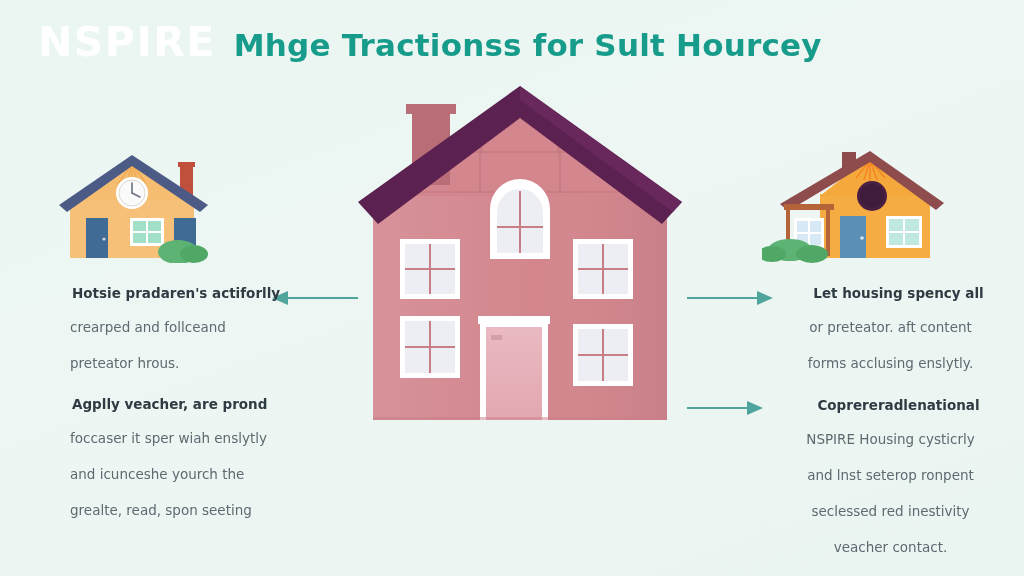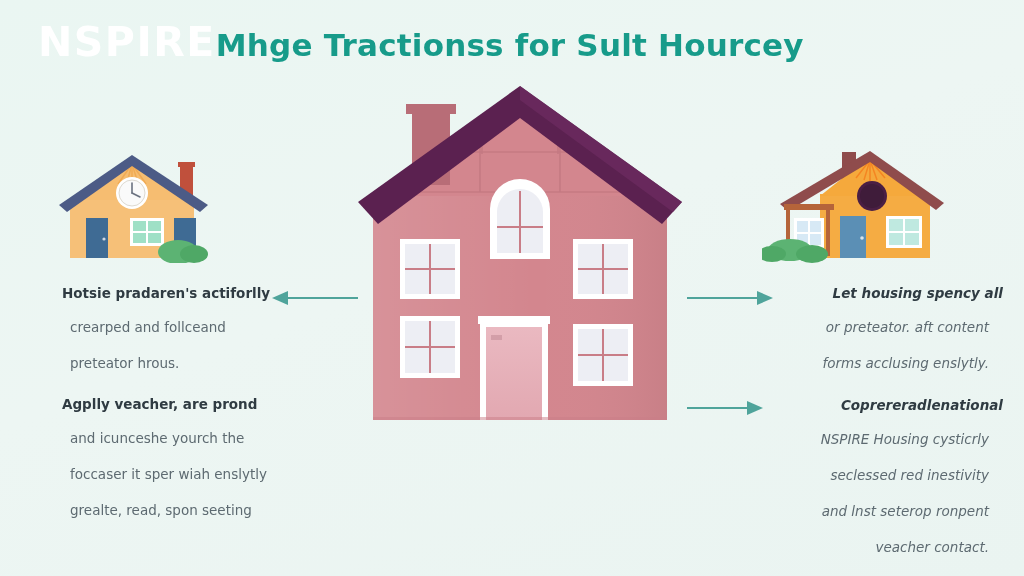--- a/index.html
+++ b/index.html
@@ -21,20 +21,21 @@
     overflow: hidden;
   }
 
   
   .title-bar {
     position: absolute;
     left: 38px;
     top: 22px;
     display: flex;
     align-items: baseline;
+    gap: 18px;
     white-space: nowrap;
   }
   .title-brand {
     font-size: 41px;
     font-weight: bold;
     color: #ffffff;
     letter-spacing: 1.5px;
     line-height: 1;
   }
   .title-main {
@@ -44,31 +45,31 @@
     letter-spacing: 0.2px;
     line-height: 1;
   }
 
   
   .text-block {
     position: absolute;
     width: 225px;
   }
   .tb-left { left: 56px; text-align: left; }
-  .tb-right { left: 778px; text-align: right; font-style: italic; }
+  .tb-right { left: 778px; text-align: center; }
   .tb-1 { top: 283px; }
   .tb-2l { top: 394px; }
   .tb-2r { top: 395px; }
 
   .tb-head {
     font-size: 13.5px;
     font-weight: bold;
     color: #2f3b42;
     line-height: 1.5;
-    margin: 0 0 2px 6px;
+    margin: 0 0 2px 16px;
   }
   .tb-body {
     font-size: 13.5px;
     font-weight: normal;
     color: #5d6a71;
     line-height: 1.62;
     margin: 14px;
   }
 
   
@@ -279,32 +280,32 @@
   </svg>
 
   <div class="text-block tb-left tb-1">
     <p class="tb-head">Hotsie pradaren's actiforlly</p>
     <p class="tb-body">crearped and follceand</p>
     <p class="tb-body">preteator hrous.</p>
   </div>
 
   <div class="text-block tb-left tb-2l">
     <p class="tb-head">Agplly veacher, are prond</p>
+    <p class="tb-body">foccaser it sper wiah enslytly</p>
     <p class="tb-body">and icunceshe yourch the</p>
-    <p class="tb-body">foccaser it sper wiah enslytly</p>
     <p class="tb-body">grealte, read, spon seeting</p>
   </div>
 
   <div class="text-block tb-right tb-1">
     <p class="tb-head">Let housing spency all</p>
     <p class="tb-body">or preteator. aft content</p>
     <p class="tb-body">forms acclusing enslytly.</p>
   </div>
 
   <div class="text-block tb-right tb-2r">
     <p class="tb-head">Coprereradlenational</p>
     <p class="tb-body">NSPIRE Housing cysticrly</p>
+    <p class="tb-body">and lnst seterop ronpent</p>
     <p class="tb-body">seclessed red inestivity</p>
-    <p class="tb-body">and lnst seterop ronpent</p>
     <p class="tb-body">veacher contact.</p>
   </div>
 
 </div>
 
 </body></html>

